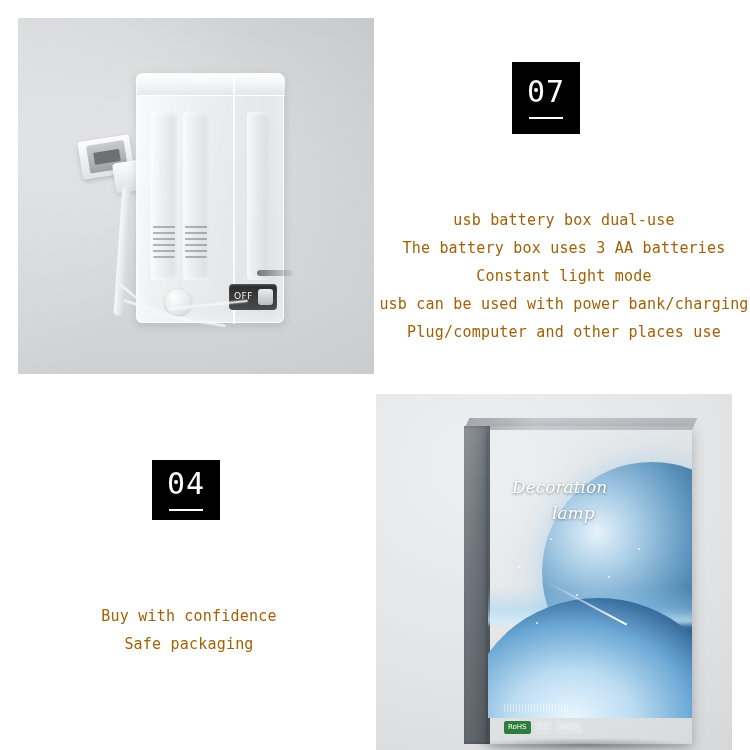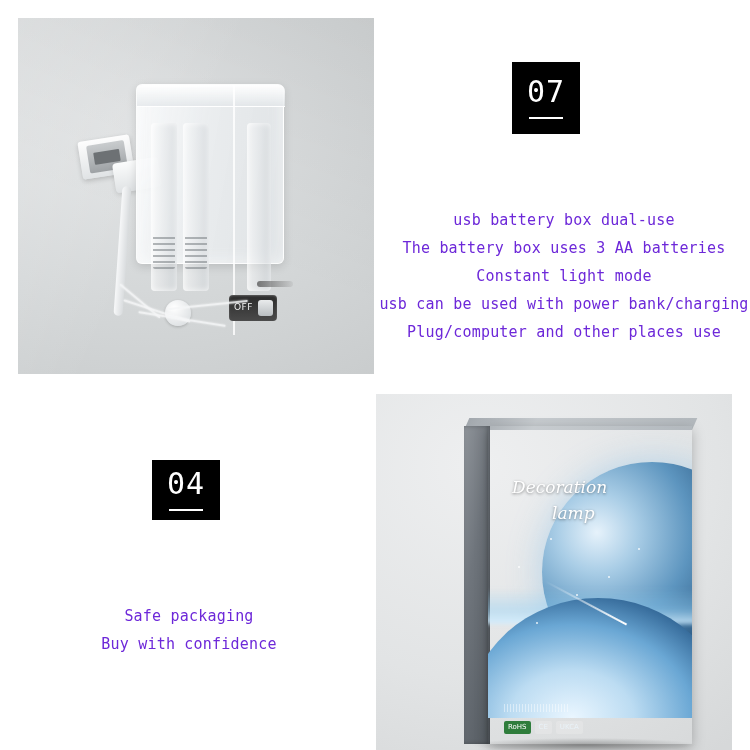--- a/index.html
+++ b/index.html
@@ -42,23 +42,23 @@
     inset: 0;
     background:
       linear-gradient(115deg, rgba(255,255,255,0.22) 0%, rgba(255,255,255,0) 45%),
       linear-gradient(200deg, rgba(0,0,0,0.05) 0%, rgba(0,0,0,0) 60%);
   }
 
   
   .batt-box {
     position: absolute;
     left: 118px;
-    top: 66px;
+    top: 55px;
     width: 148px;
-    height: 180px;
+    height: 250px;
     border-radius: 6px;
     background: linear-gradient(100deg, rgba(250,251,252,0.93) 0%, rgba(236,239,241,0.88) 45%, rgba(222,226,229,0.9) 100%);
     border: 1px solid rgba(255,255,255,0.85);
     box-shadow: 0 3px 10px rgba(0,0,0,0.13), inset 0 0 18px rgba(255,255,255,0.6);
   }
   .batt-lid {
     position: absolute;
     left: 0; top: 0;
     width: 148px;
     height: 22px;
@@ -205,21 +205,21 @@
     background: #ffffff;
     margin-top: 10px;
   }
   .badge-03 { left: 512px; top: 62px; width: 68px; height: 72px; }
   .badge-04 { left: 152px; top: 460px; width: 68px; height: 60px; }
 
   
   .text-block {
     position: absolute;
     text-align: center;
-    color: #6d28d9;
+    color: #a16207;
     font-family: "DejaVu Sans Mono", monospace;
     font-size: 15px;
     line-height: 28px;
     letter-spacing: 0.2px;
   }
   .text-03 { left: 378px; top: 206px; width: 372px; }
   .text-04 { left: 14px; top: 602px; width: 350px; }
 
   
   .sec-04-photo {
@@ -402,22 +402,22 @@
     <div>usb can be used with power bank/charging</div>
     <div>Plug/computer and other places use</div>
   </div>
 
   <div class="badge badge-04">
     <div class="badge-num">04</div>
     <div class="badge-rule"></div>
   </div>
 
   <div class="text-block text-04">
+    <div>Buy with confidence</div>
     <div>Safe packaging</div>
-    <div>Buy with confidence</div>
   </div>
 
   <div class="sec-04-photo">
     <div class="wall04"></div>
     <div class="box-top"></div>
     <div class="box-spine"></div>
     <div class="box-face">
       <div class="planet"></div>
       <div class="atmo"></div>
       <div class="earth-band"></div>

